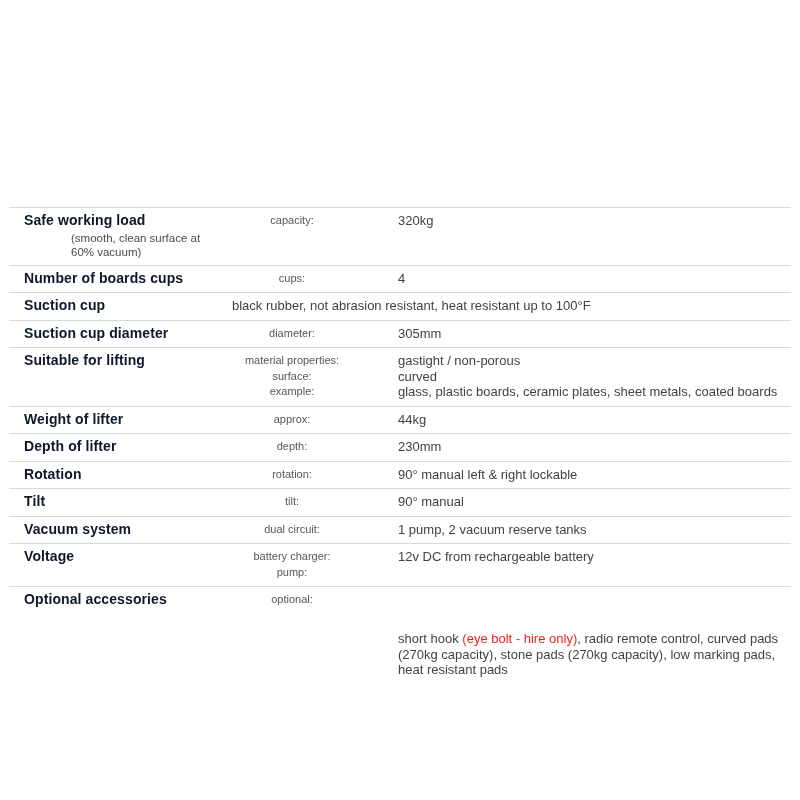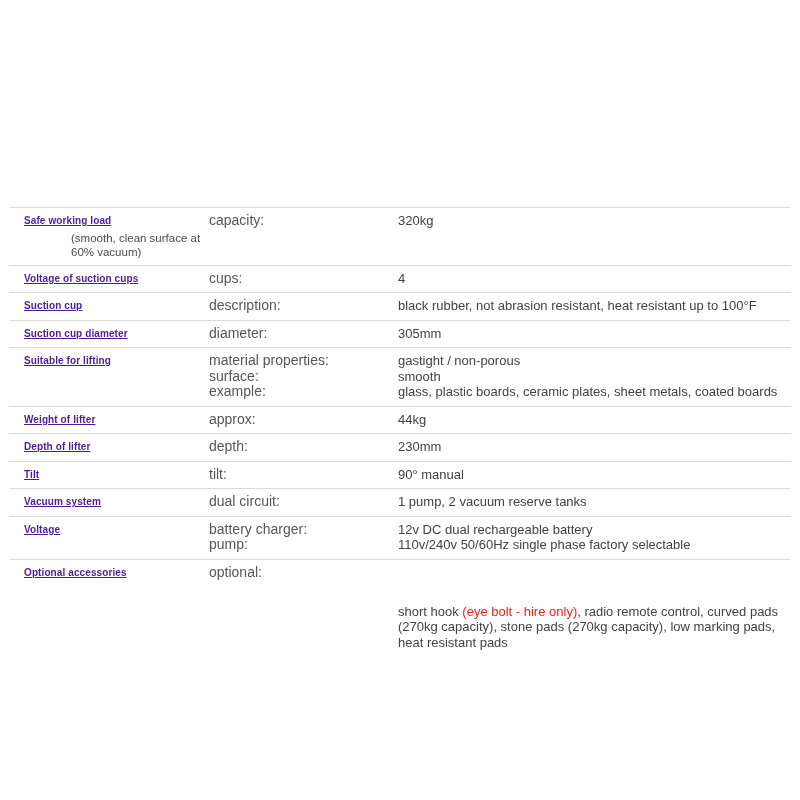--- a/index.html
+++ b/index.html
@@ -16,38 +16,37 @@
     width: 782px;
   }
   .row {
     display: grid;
     grid-template-columns: 200px 166px 1fr;
     padding: 5px 0 6px 0;
     border-top: 1px solid #d9dadb;
   }
   .label-cell { padding-left: 15px; }
   .label {
-    color: #4c1d95;
+    color: #0f172a;
     font-weight: bold;
-    font-size: 10px;
+    font-size: 14px;
     line-height: 15.5px;
     letter-spacing: 0.1px;
-    text-decoration: underline;
   }
   .sublabel {
     color: #4a4b4d;
     font-size: 11.5px;
     line-height: 14px;
     margin-top: 2px;
     margin-left: 47px;
   }
   .key-cell {
-    text-align: left;
+    text-align: center;
     color: #55565a;
-    font-size: 14px;
+    font-size: 11px;
     line-height: 15.5px;
   }
   .value-cell {
     padding-left: 23px;
     color: #414246;
     font-size: 13px;
     line-height: 15.5px;
   }
   .entry-line { white-space: nowrap; }
   .value-flow { white-space: normal; margin-top: 39px; }
@@ -66,36 +65,33 @@
     <div class="key-cell">
       <div>capacity:</div>
     </div>
     <div class="value-cell">
       <div class="entry-line">320kg</div>
     </div>
   </div>
 
   <div class="row">
     <div class="label-cell">
-      <div class="label">Voltage of suction cups</div>
+      <div class="label">Number of boards cups</div>
     </div>
     <div class="key-cell">
       <div>cups:</div>
     </div>
     <div class="value-cell">
       <div class="entry-line">4</div>
     </div>
   </div>
 
   <div class="row">
     <div class="label-cell">
       <div class="label">Suction cup</div>
-    </div>
-    <div class="key-cell">
-      <div>description:</div>
     </div>
     <div class="value-cell">
       <div class="entry-line">black rubber, not abrasion resistant,  heat resistant up to 100°F</div>
     </div>
   </div>
 
   <div class="row">
     <div class="label-cell">
       <div class="label">Suction cup diameter</div>
     </div>
@@ -111,21 +107,21 @@
     <div class="label-cell">
       <div class="label">Suitable for lifting</div>
     </div>
     <div class="key-cell">
       <div>material properties:</div>
       <div>surface:</div>
       <div>example:</div>
     </div>
     <div class="value-cell">
       <div class="entry-line">gastight / non-porous</div>
-      <div class="entry-line">smooth</div>
+      <div class="entry-line">curved</div>
       <div class="entry-line">glass, plastic boards, ceramic plates, sheet metals, coated boards</div>
     </div>
   </div>
 
   <div class="row">
     <div class="label-cell">
       <div class="label">Weight of lifter</div>
     </div>
     <div class="key-cell">
       <div>approx:</div>
@@ -140,20 +136,31 @@
       <div class="label">Depth of lifter</div>
     </div>
     <div class="key-cell">
       <div>depth:</div>
     </div>
     <div class="value-cell">
       <div class="entry-line">230mm</div>
     </div>
   </div>
 
+  <div class="row">
+    <div class="label-cell">
+      <div class="label">Rotation</div>
+    </div>
+    <div class="key-cell">
+      <div>rotation:</div>
+    </div>
+    <div class="value-cell">
+      <div class="entry-line">90° manual left &amp; right lockable</div>
+    </div>
+  </div>
 
   <div class="row">
     <div class="label-cell">
       <div class="label">Tilt</div>
     </div>
     <div class="key-cell">
       <div>tilt:</div>
     </div>
     <div class="value-cell">
       <div class="entry-line">90° manual</div>
@@ -174,22 +181,21 @@
 
   <div class="row">
     <div class="label-cell">
       <div class="label">Voltage</div>
     </div>
     <div class="key-cell">
       <div>battery charger:</div>
       <div>pump:</div>
     </div>
     <div class="value-cell">
-      <div class="entry-line">12v DC dual rechargeable battery</div>
-      <div class="entry-line">110v/240v 50/60Hz single phase factory selectable</div>
+      <div class="entry-line">12v DC from rechargeable battery</div>
     </div>
   </div>
 
   <div class="row">
     <div class="label-cell">
       <div class="label">Optional accessories</div>
     </div>
     <div class="key-cell">
       <div>optional:</div>
     </div>

